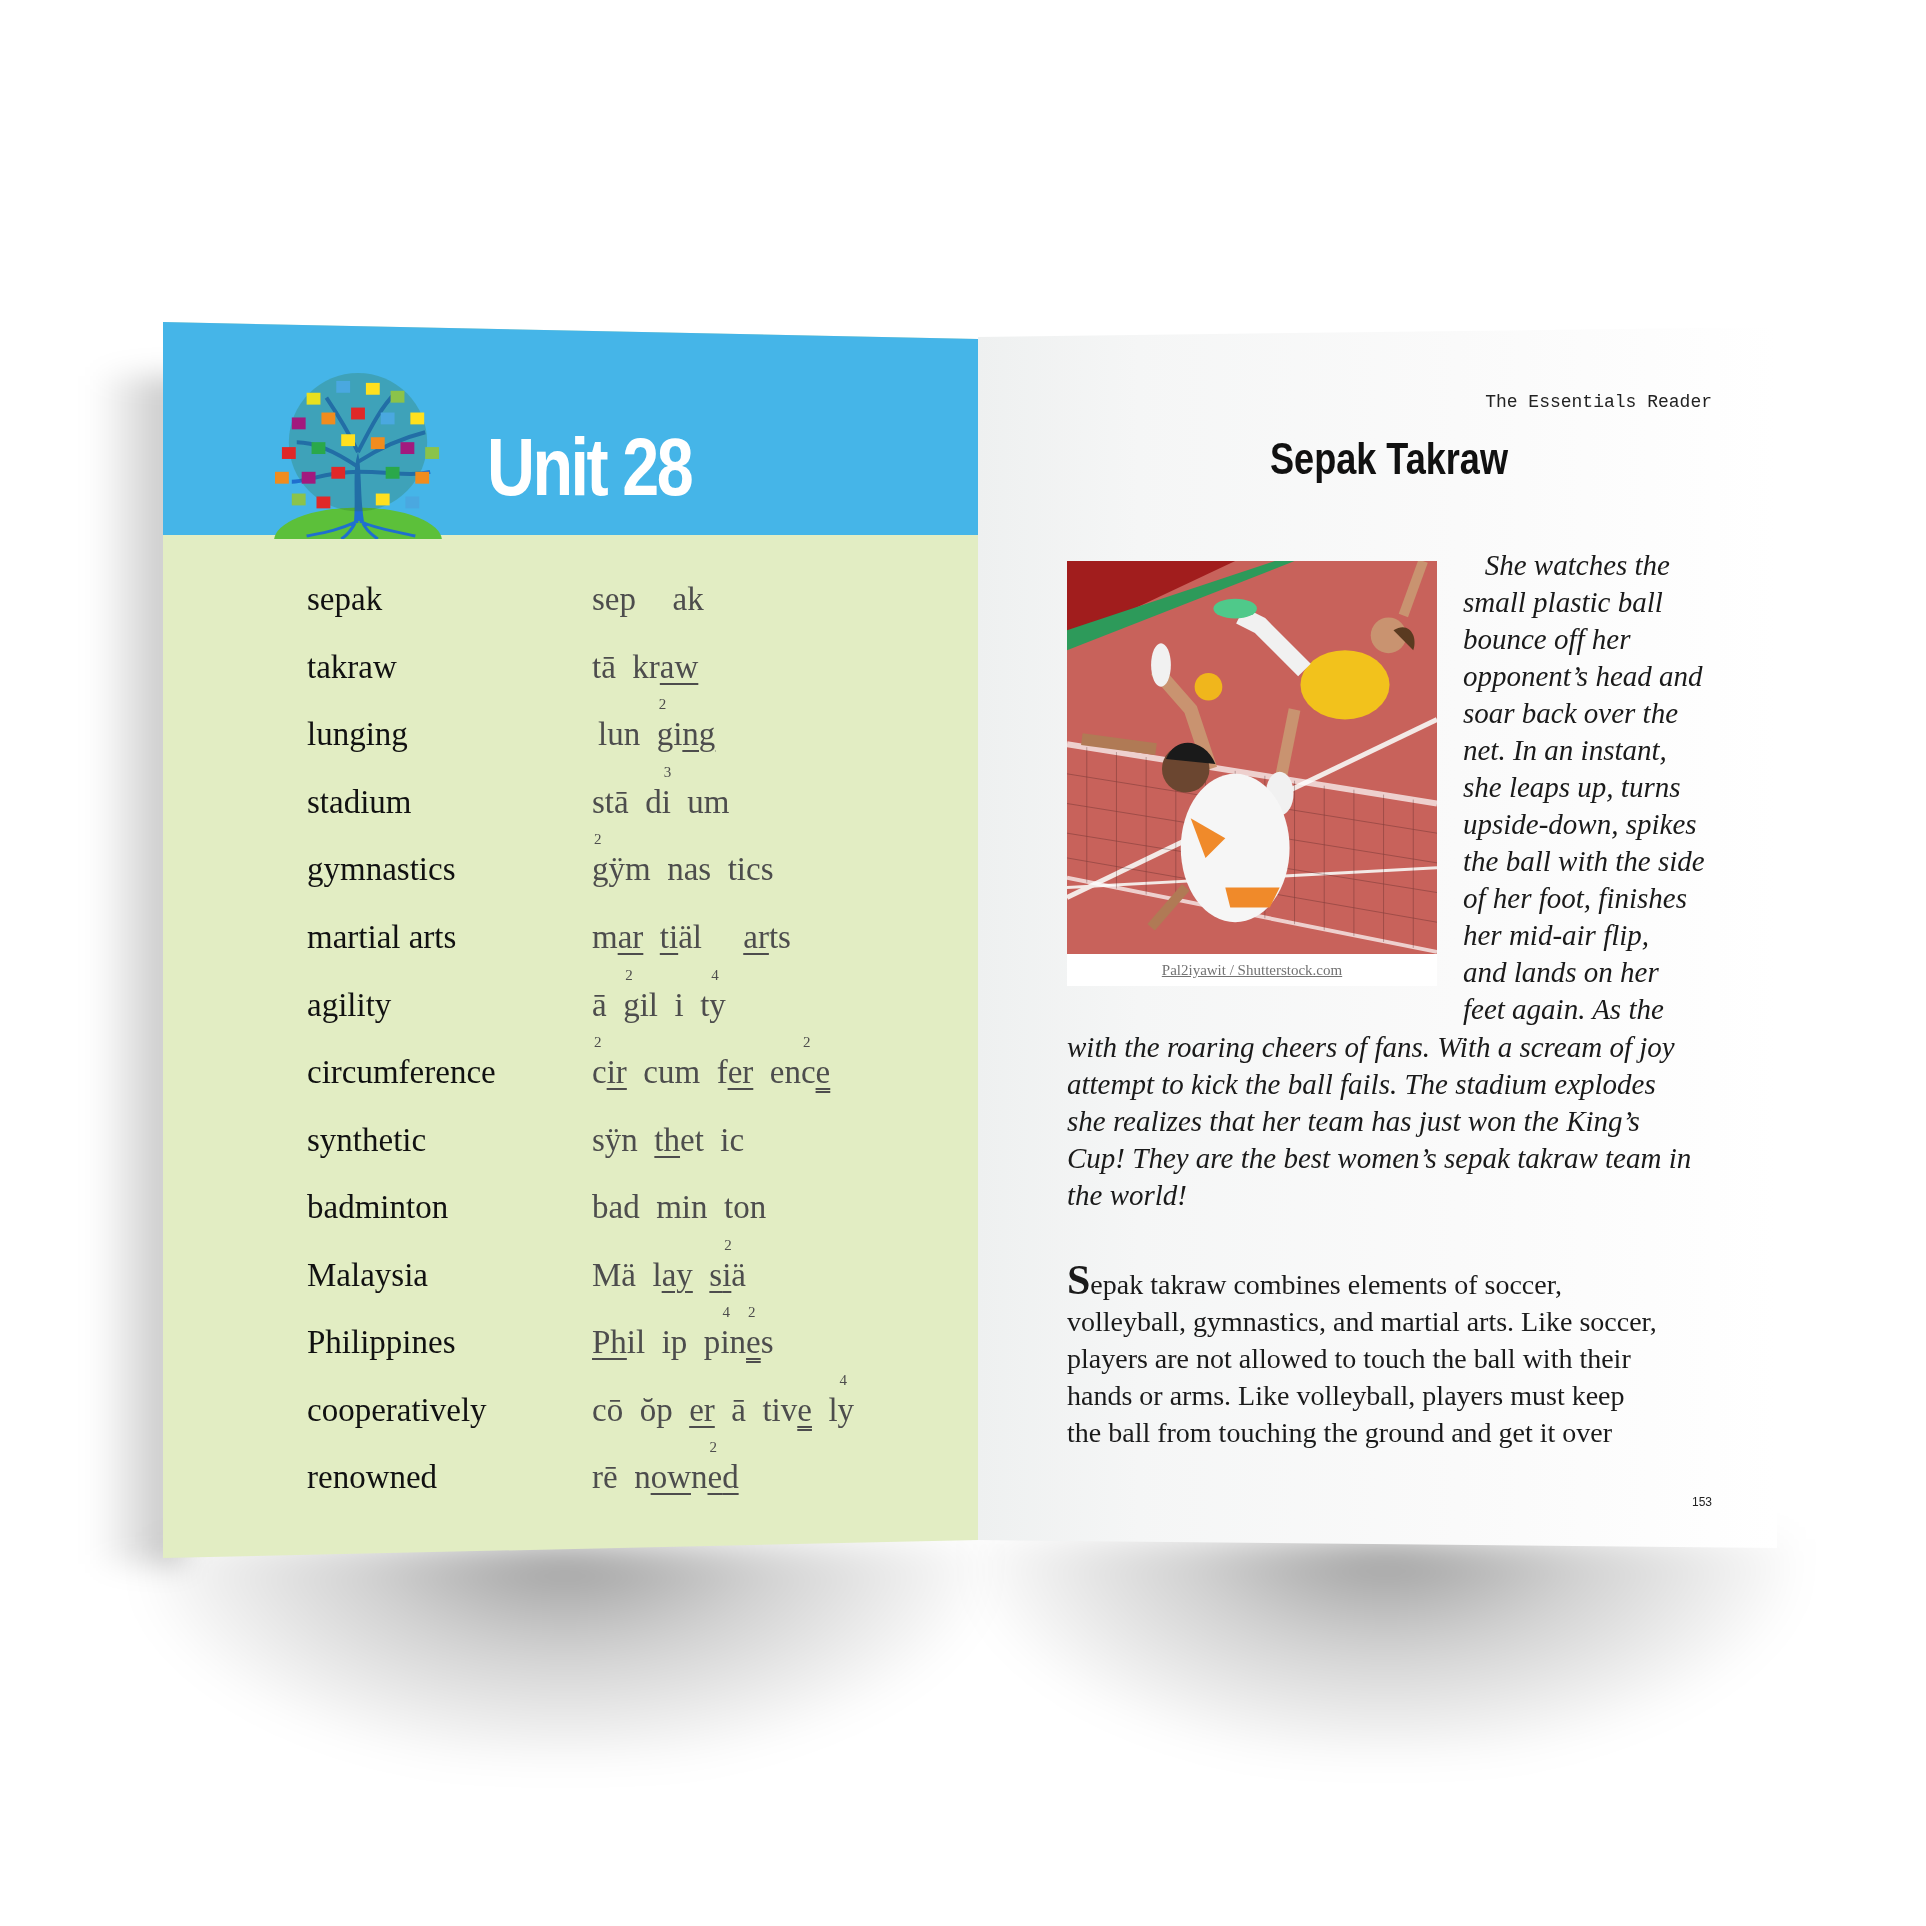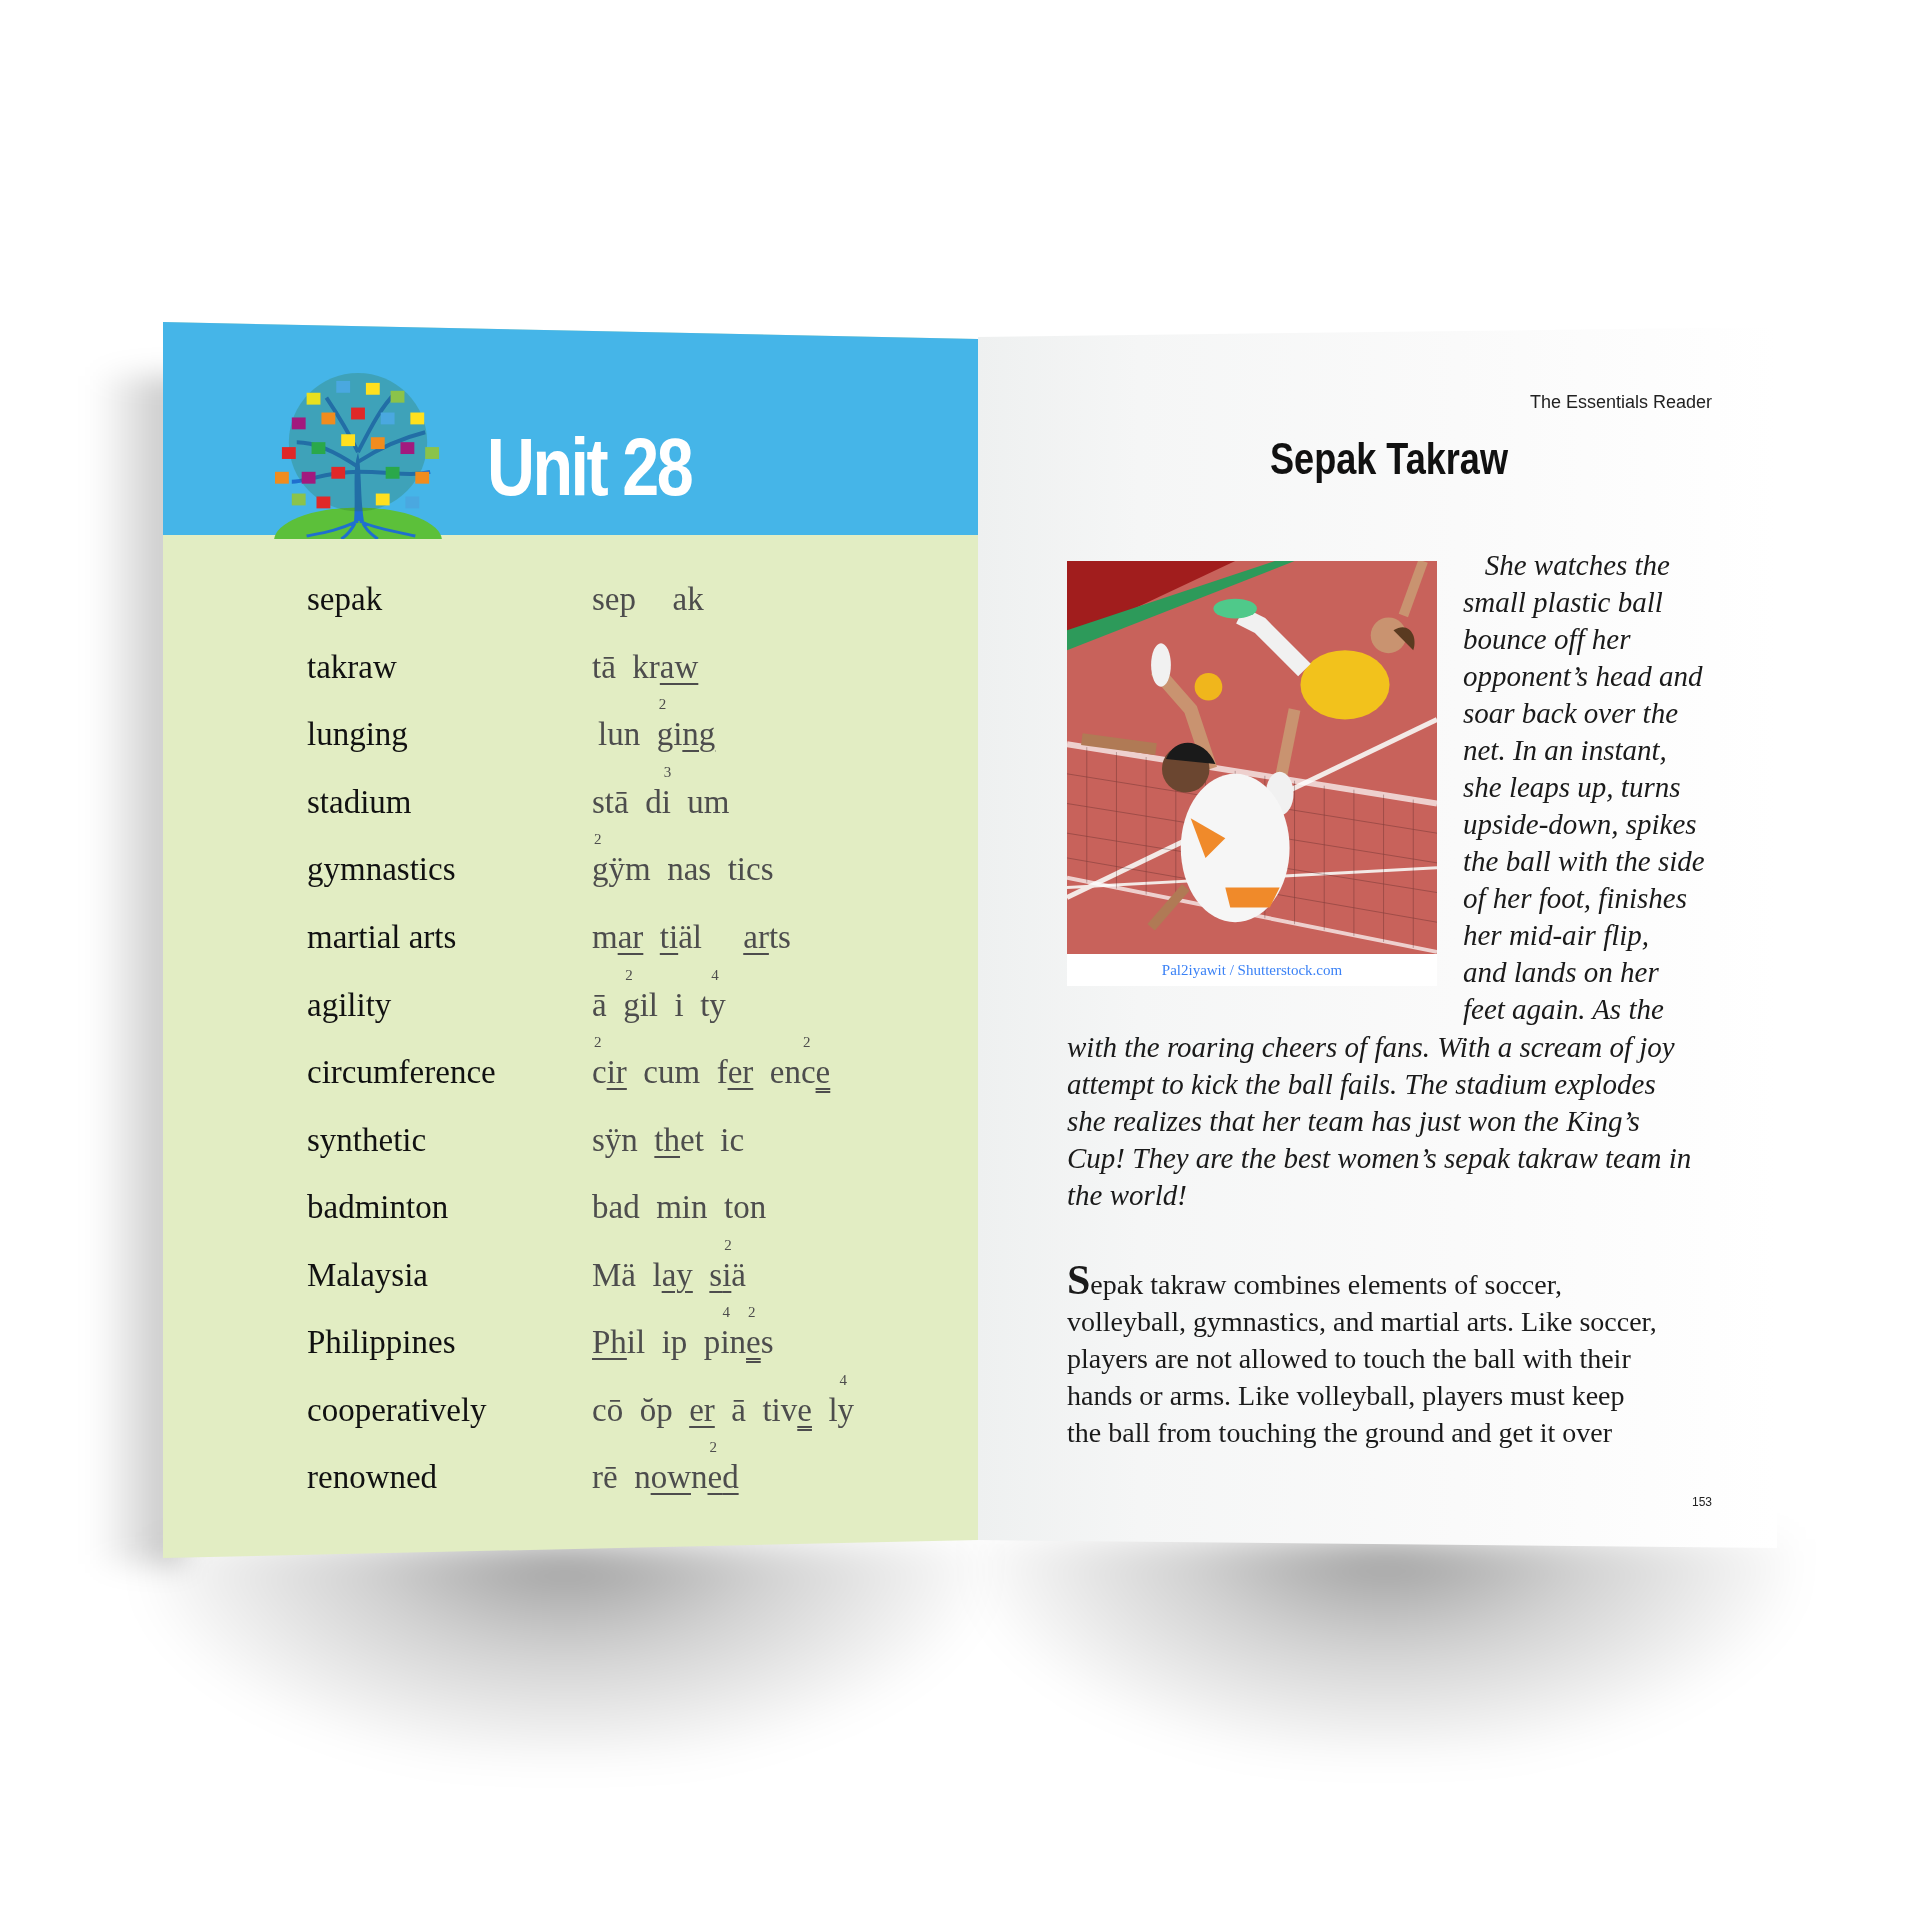--- a/index.html
+++ b/index.html
@@ -46,35 +46,35 @@
   .pron .sup::before {
     content: attr(data-sup); position:absolute; top:-20px; left:2px; font-size:15px; color:#4d4d4d;
   }
 
   .page-right {
     position:absolute; left:978px; top:327px; width:799px; height:1221px;
     background: linear-gradient(to right, #eef0f0 0%, #f5f6f6 20%, #fafafa 60%, #ffffff 100%);
     clip-path: polygon(0 10px, 100% 0, 100% 100%, 0 1213px);
   }
   .running-head {
-    position:absolute; right:65px; top:65px; font-family:Liberation Sans, sans-serif;
+    position:absolute; right:65px; top:65px; font-family:Liberation Mono, monospace;
     font-size:18px; color:#222222;margin-left:18px;
   }
   .story-title {
     position:absolute; left:0; width:822px; top:107px; text-align:center;
     font-family:"Liberation Sans", sans-serif; font-weight:bold; font-size:44px; color:#111;
     transform: scaleX(0.82);
   }
   .photo {
     position:absolute; left:89px; top:234px; width:370px; height:393px; overflow:hidden;
     background:#c8655f;
   }
   .caption {
     position:absolute; left:89px; top:627px; width:370px; height:32px; background:#ffffff;
-    text-align:center; font-size:15px; color:#3b82f6; line-height:32px;
+    text-align:center; font-size:15px; color:#737373; line-height:32px;text-decoration:underline;
   }
   .italic-side {
     position:absolute; left:485px; top:220px; width:257px;
     font-style:italic; font-size:29px; line-height:37px; color:#1a1a1a;
   }
   .italic-side .line, .italic-full .line { display:block; white-space:nowrap; }
   .italic-full {
     position:absolute; left:89px; top:702px; width:644px;
     font-style:italic; font-size:29px; line-height:37px; color:#1a1a1a;
   }

